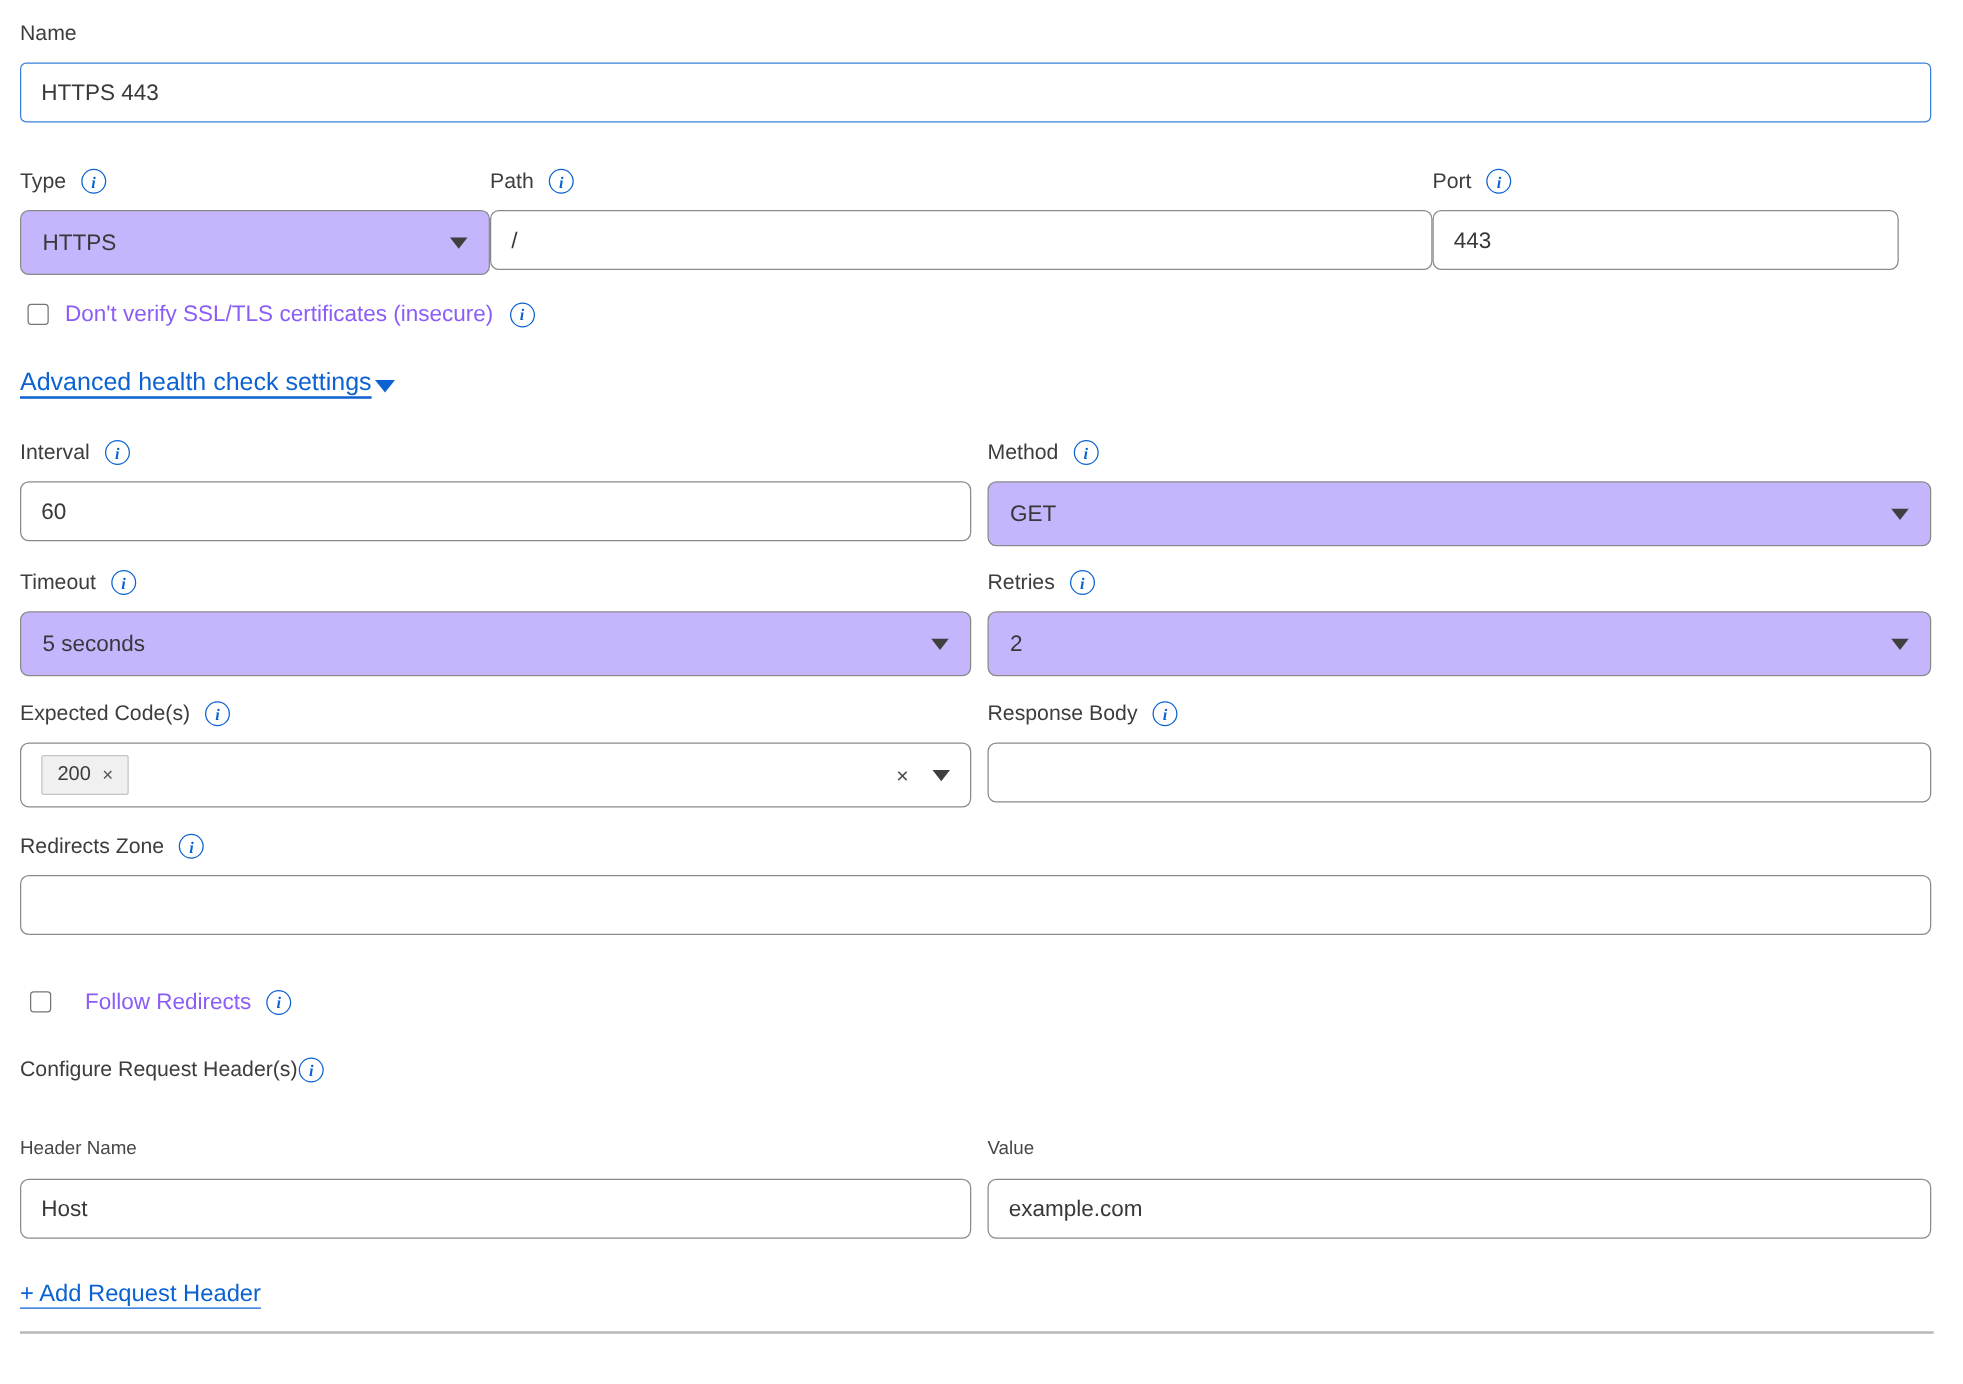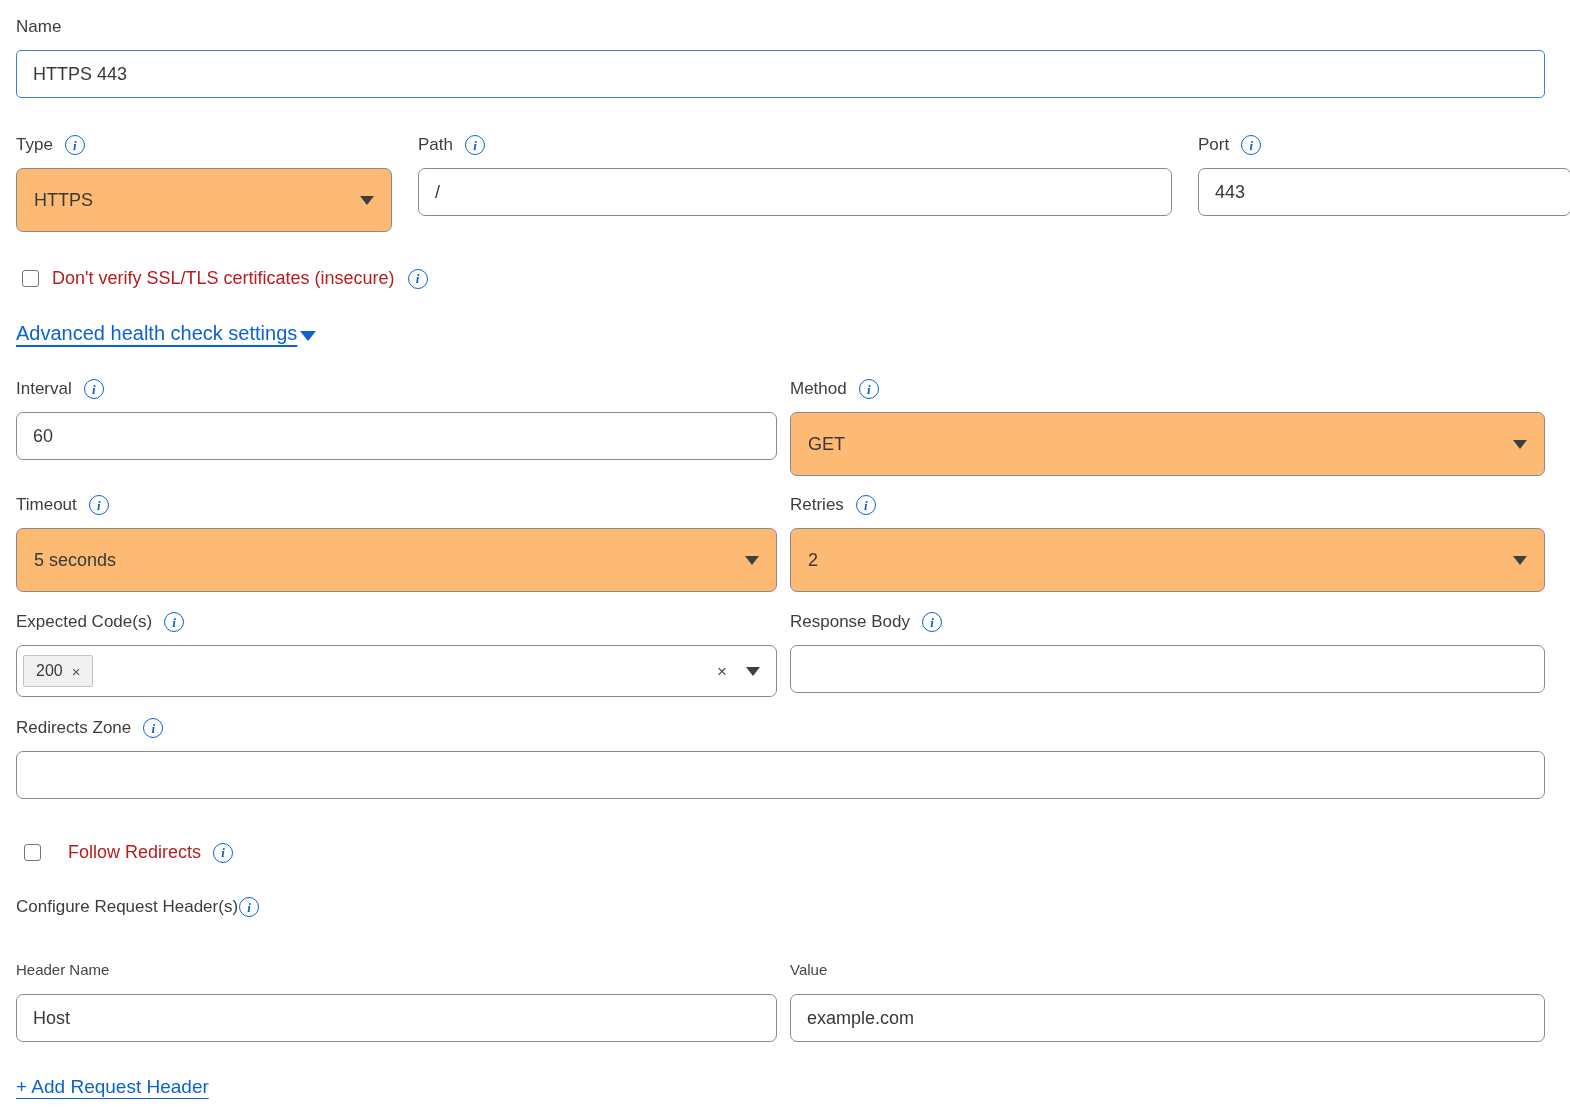--- a/index.html
+++ b/index.html
@@ -35,52 +35,52 @@
 
   .text-input{
     display:block;width:100%;height:48px;
     border:1.5px solid var(--border);border-radius:7px;
     padding:0 16px;font-size:18px;color:#383838;
     font-family:inherit;background:#fff;outline:none;
   }
   .text-input.focused{border:1.6px solid var(--focus);border-radius:5px;}
 
   .select{
-    height:64px;border:1.5px solid var(--border);border-radius:7px;
+    height:52px;border:1.5px solid var(--border);border-radius:7px;
     display:flex;align-items:center;justify-content:space-between;
-    padding:0 17px;font-size:18px;color:#383838;background:#fdba74;cursor:pointer;
+    padding:0 17px;font-size:18px;color:#383838;background:#c4b5fd;cursor:pointer;
   }
   .caret{
     width:0;height:0;flex:0 0 auto;
     border-left:7px solid transparent;border-right:7px solid transparent;
     border-top:9px solid #3f3f3f;
   }
 
-  .row-3{display:grid;grid-template-columns:376px 754px 373px;column-gap:26px;margin-bottom:36px;}
+  .row-3{display:grid;grid-template-columns:376px 754px 373px;column-gap:0;margin-bottom:21px;}
   .row-2{display:grid;grid-template-columns:761px 755px;column-gap:13px;}
 
   .check-row{display:flex;align-items:center;margin-left:6px;}
   .checkbox{
     width:17px;height:17px;flex:0 0 auto;
     border:1.6px solid #757575;border-radius:3px;background:#fff;cursor:pointer;
   }
-  .check-row .check-label{font-size:18px;color:#b91c1c;margin:0 13px;cursor:pointer;}
+  .check-row .check-label{font-size:18px;color:#8b5cf6;margin:0 13px;cursor:pointer;}
   .check-row.wide-gap{margin-left:8px;}
   .check-row.wide-gap .check-label{margin:0 12px 0 27px;}
 
   .adv-link{margin:33px 0 0 0;display:inline-flex;align-items:center;justify-content:space-between;}
   .adv-link a{
     color:var(--blue);font-size:20px;text-decoration:underline;
     text-underline-offset:5px;cursor:pointer;
   }
   .adv-link .caret{border-top-color:var(--blue);border-left-width:8px;border-right-width:8px;border-top-width:10px;margin-left:3px;margin-top:4px;}
 
   .multiselect{
     height:52px;border:1.5px solid var(--border);border-radius:7px;
-    display:flex;align-items:center;padding:0 16px 0 6px;background:#fff;
+    display:flex;align-items:center;padding:0 16px 0 16px;background:#fff;
   }
   .tag{
     display:inline-flex;align-items:center;gap:9px;
     background:#f0f0f0;border:1px solid #c3c3c3;border-radius:2px;
     padding:6px 12px;font-size:16px;color:#3a3a3a;
   }
   .tag .tag-x{font-size:15px;color:#555;cursor:pointer;line-height:1;}
   .ms-controls{margin-left:auto;display:flex;align-items:center;gap:19px;}
   .ms-clear{font-size:17px;color:#4d4d4d;cursor:pointer;line-height:1;}
 

